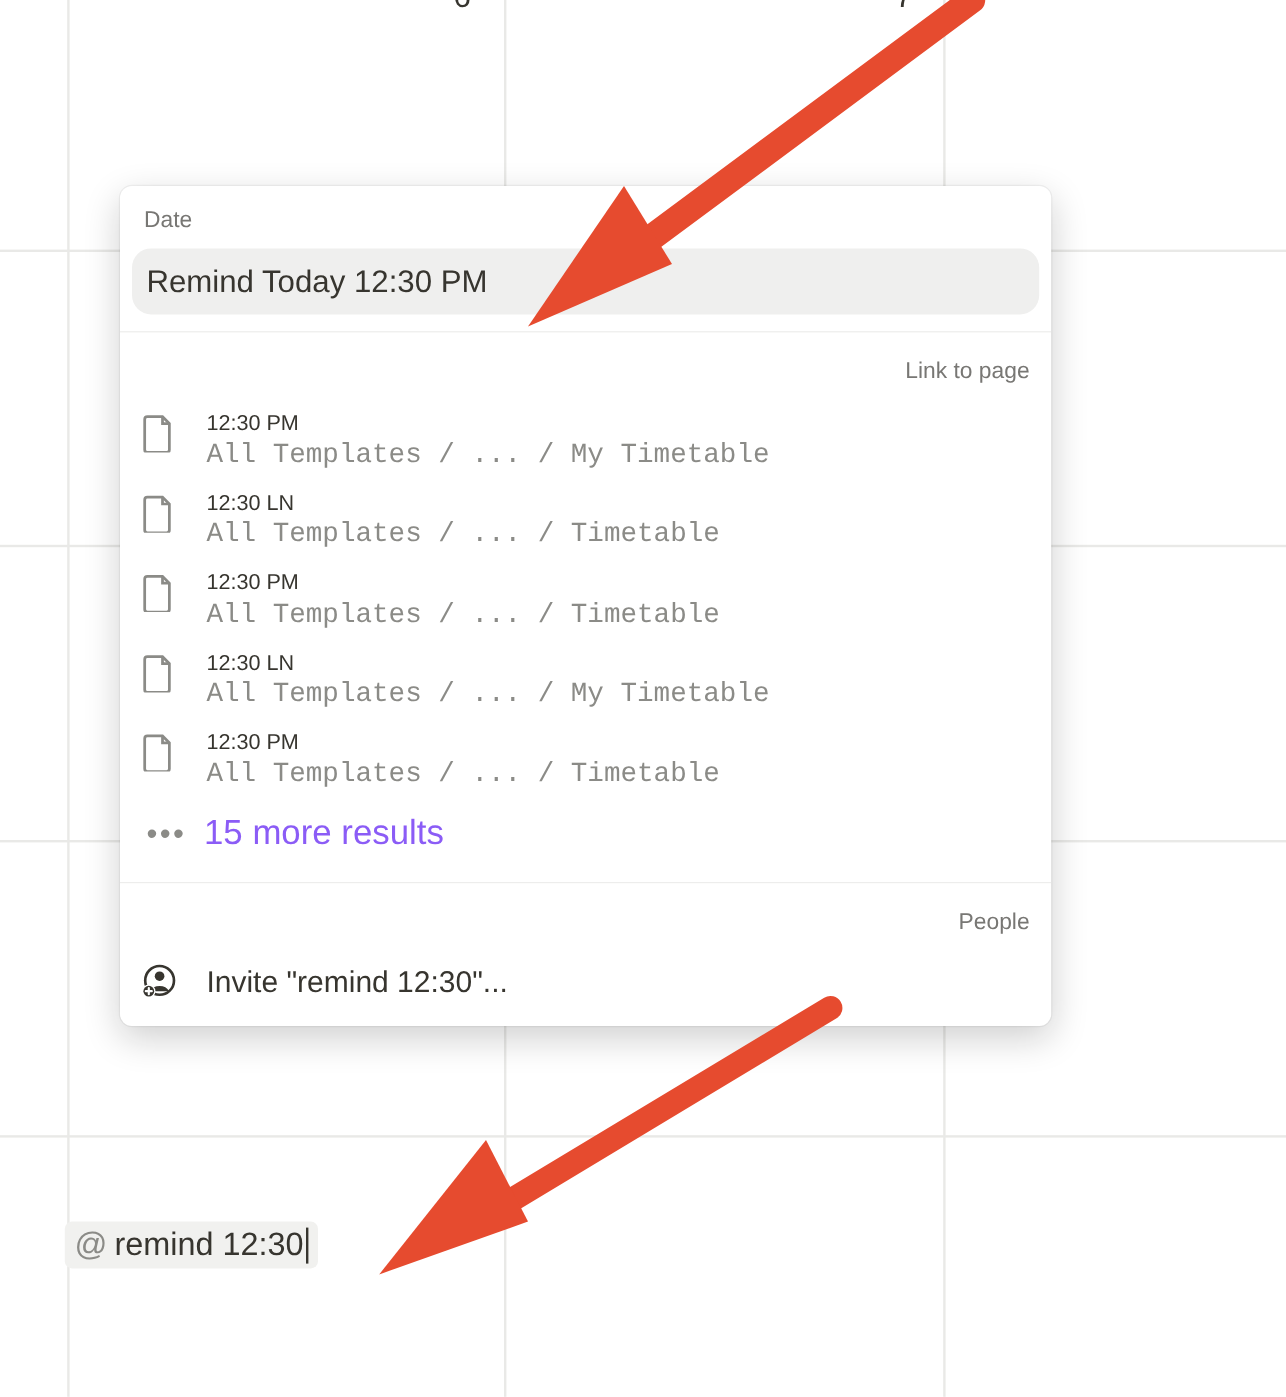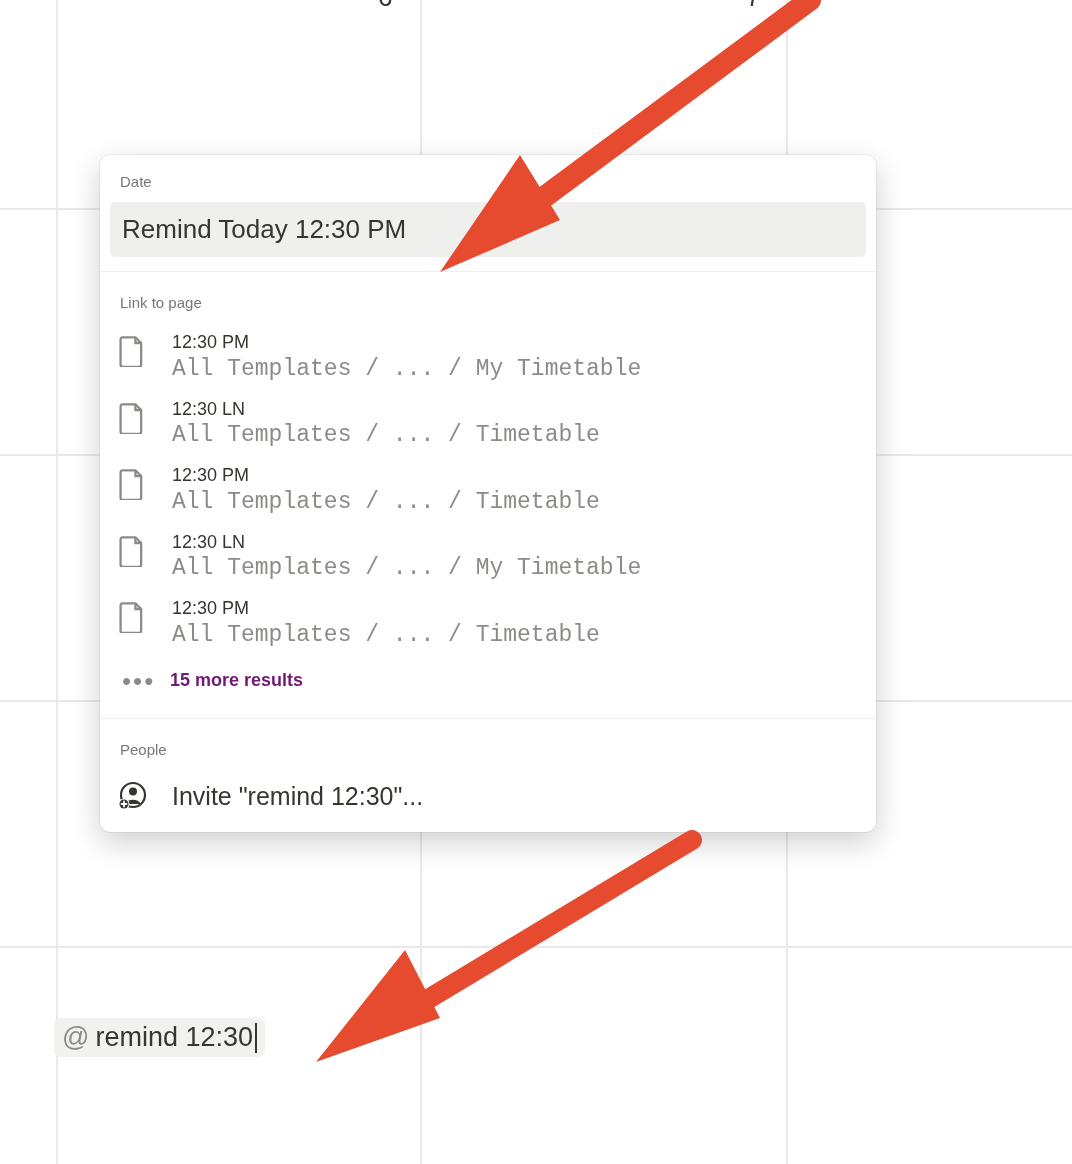--- a/index.html
+++ b/index.html
@@ -13,31 +13,31 @@
     position: absolute;
     left: 100px; top: 155px;
     width: 776px;
     background: #fff;
     border-radius: 10px;
     box-shadow: 0 0 0 1px rgba(15,15,15,0.05), 0 10px 30px rgba(15,15,15,0.2);
     overflow: hidden;
   }
   .section-header {
     padding: 18px 18px 12px 20px;
-    font-size: 15px;
+    font-size: 19px;
     color: #787774;
     font-weight: 500;
   }
-  .section-header.tight { padding-top: 22px; }
+  .section-header.tight { padding-top: 22px; text-align: right; }
   .hrule { height: 1px; background: #ededec; width: 100%; }
   .date-item {
     margin: 0 10px 14px 10px;
     padding: 12px 12px;
     background: #efefee;
-    border-radius: 5px;
+    border-radius: 16px;
     font-size: 26px;
     color: #37352f;
     font-weight: 500;
   }
   .page-item {
     display: flex;
     align-items: flex-start;
     padding: 8px 18px 8px 18px;
     cursor: pointer;
   }
@@ -51,21 +51,21 @@
   .page-item .text-col { flex: 1; }
   .page-title { font-size: 18px; color: #37352f; font-weight: 500; line-height: 1.25; }
   .page-path { font-size: 23px; color: #8b8b87; margin-top: 2px; font-family: Liberation Mono, monospace; }
   .more-row {
     display: flex;
     align-items: center;
     padding: 12px 18px 24px 22px;
     cursor: pointer;
   }
   .more-row .dots { width: 48px; color: #8b8b87; font-size: 26px; letter-spacing: 2px; line-height: 1; }
-  .more-row .label { font-size: 18px; color: #701a75; font-weight: bold; }
+  .more-row .label { font-size: 29px; color: #8b5cf6; }
   .people-item {
     display: flex;
     align-items: center;
     padding: 10px 18px 18px 18px;
     cursor: pointer;
   }
   .people-item .icon-col { width: 54px; display:flex; align-items:center; }
   .people-item .label { font-size: 25px; color: #37352f; font-weight: 500; }
 
   .mention-chip {

